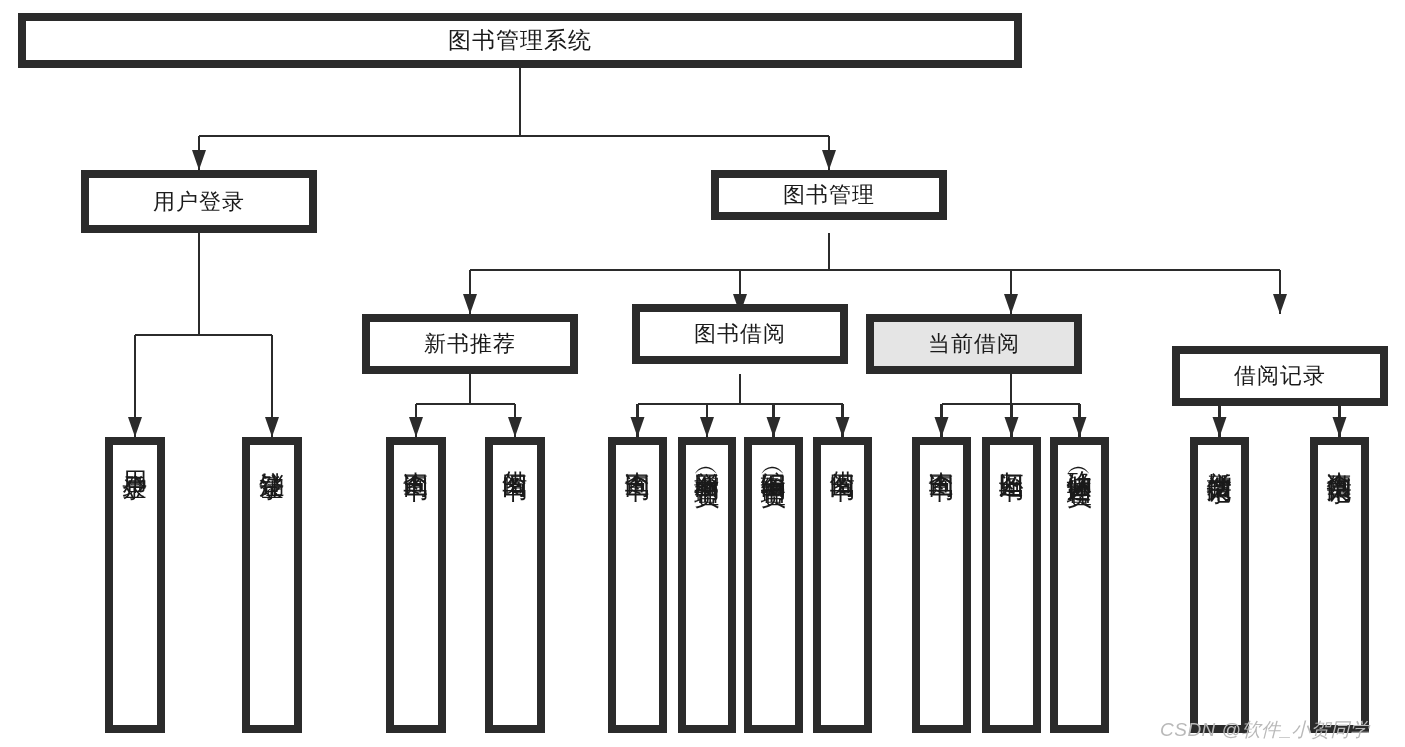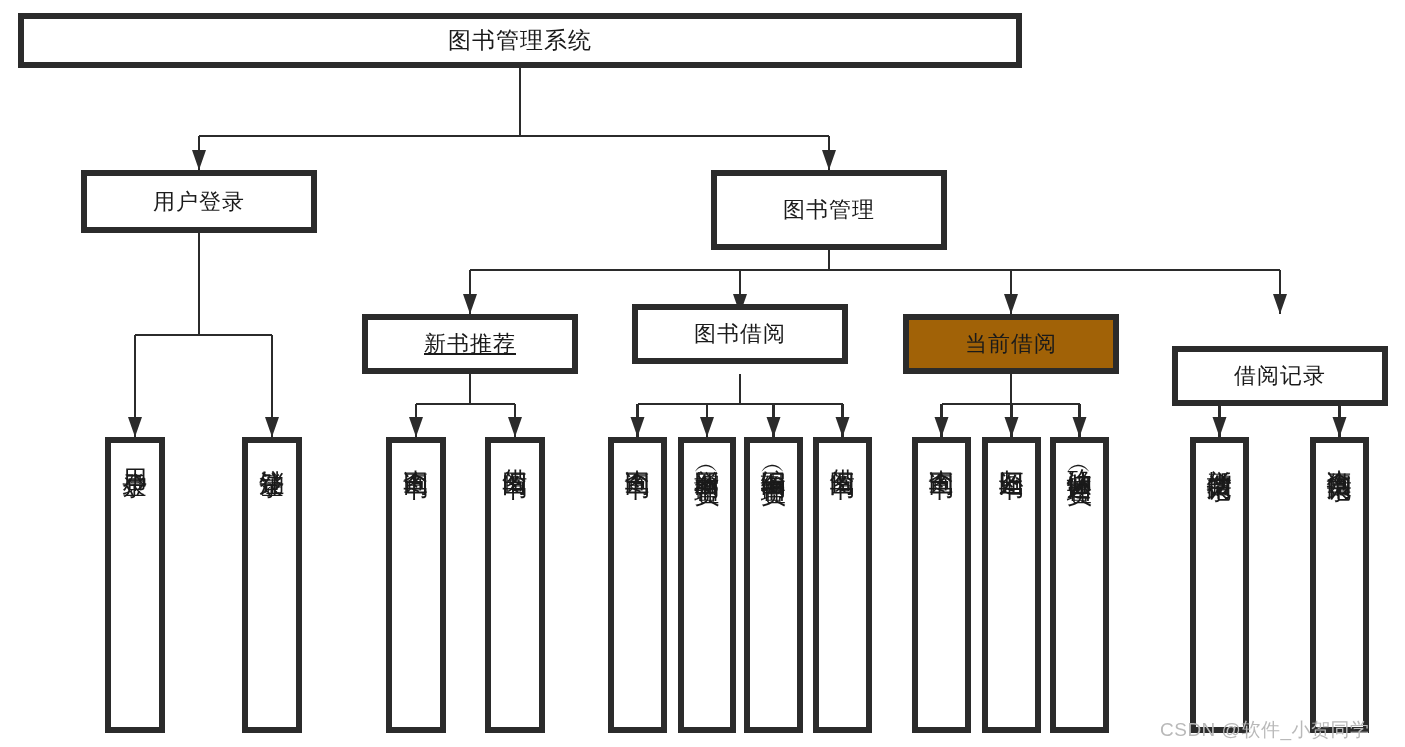--- a/index.html
+++ b/index.html
@@ -23,21 +23,21 @@
     left: 0;
     top: 0;
     width: 1405px;
     height: 747px;
     pointer-events: none;
   }
   .node {
     position: absolute;
     box-sizing: border-box;
     background: #ffffff;
-    border: 6px solid #000000;
+    border: 8px solid #000000;
     display: flex;
     align-items: center;
     justify-content: center;
     color: #1a1a1a;
     overflow: hidden;
   }
   .node .label {
     display: block;
     text-align: center;
     line-height: 1.15;
@@ -132,30 +132,30 @@
       <line x1="1339.5" y1="404" x2="1339.5" y2="437" stroke="#2b2b2b" stroke-width="2.4" shape-rendering="crispEdges"></line>
       <polygon points="1332.5,417 1346.5,417 1339.5,437" fill="#2b2b2b"></polygon>
     </svg>
   <div id="nodes">
       <div class="node h root" style="left: 18px; top: 13px; width: 1004px; height: 55px; border-color: rgb(43, 43, 43); background: rgb(255, 255, 255); color: rgb(26, 26, 26);">
         <span class="label">图书管理系统</span>
       </div>
       <div class="node h" style="left: 81px; top: 170px; width: 236px; height: 63px; border-color: rgb(43, 43, 43); background: rgb(255, 255, 255); color: rgb(26, 26, 26);">
         <span class="label">用户登录</span>
       </div>
-      <div class="node h" style="left: 711px; top: 170px; width: 236px; height: 80px; border-color: rgb(43, 43, 43); background: rgb(255, 255, 255); color: rgb(26, 26, 26);">
+      <div class="node h" style="left: 711px; top: 170px; width: 236px; height: 50px; border-color: rgb(43, 43, 43); background: rgb(255, 255, 255); color: rgb(26, 26, 26);">
         <span class="label">图书管理</span>
       </div>
-      <div class="node h" style="left: 362px; top: 314px; width: 216px; height: 60px; border-color: rgb(43, 43, 43); background: rgb(255, 255, 255); color: rgb(26, 26, 26); text-decoration: underline;">
+      <div class="node h" style="left: 362px; top: 314px; width: 216px; height: 60px; border-color: rgb(43, 43, 43); background: rgb(255, 255, 255); color: rgb(26, 26, 26);">
         <span class="label">新书推荐</span>
       </div>
       <div class="node h" style="left: 632px; top: 304px; width: 216px; height: 60px; border-color: rgb(43, 43, 43); background: rgb(255, 255, 255); color: rgb(26, 26, 26);">
         <span class="label">图书借阅</span>
       </div>
-      <div class="node h" style="left: 903px; top: 314px; width: 216px; height: 60px; border-color: rgb(43, 43, 43); background: #a16207; color: rgb(26, 26, 26);">
+      <div class="node h" style="left: 866px; top: 314px; width: 216px; height: 60px; border-color: rgb(43, 43, 43); background: #e5e5e5; color: rgb(26, 26, 26);">
         <span class="label">当前借阅</span>
       </div>
       <div class="node h" style="left: 1172px; top: 314px; width: 216px; height: 60px; border-color: rgb(43, 43, 43); background: rgb(255, 255, 255); color: rgb(26, 26, 26); margin-top: 32px;">
         <span class="label">借阅记录</span>
       </div>
       <div class="node v" style="left: 105px; top: 437px; width: 60px; height: 296px; border-color: rgb(43, 43, 43); background: rgb(255, 255, 255); color: rgb(26, 26, 26);">
         <span class="label">用户登录</span>
       </div>
       <div class="node v" style="left: 242px; top: 437px; width: 60px; height: 296px; border-color: rgb(43, 43, 43); background: rgb(255, 255, 255); color: rgb(26, 26, 26);">
         <span class="label">注销登录</span>
@@ -187,14 +187,14 @@
       <div class="node v" style="left: 1050px; top: 437px; width: 59px; height: 296px; border-color: rgb(43, 43, 43); background: rgb(255, 255, 255); color: rgb(26, 26, 26);">
         <span class="label">确认归还（管理员）</span>
       </div>
       <div class="node v" style="left: 1190px; top: 437px; width: 59px; height: 296px; border-color: rgb(43, 43, 43); background: rgb(255, 255, 255); color: rgb(26, 26, 26);">
         <span class="label">新增借阅记录</span>
       </div>
       <div class="node v" style="left: 1310px; top: 437px; width: 59px; height: 296px; border-color: rgb(43, 43, 43); background: rgb(255, 255, 255); color: rgb(26, 26, 26);">
         <span class="label">查询借阅记录</span>
       </div>
     </div>
-  <div class="watermark" style="left: 1160px; top: 717px;">CSDN @软件_小贺同学</div>
+  <div class="watermark" style="left: 1160px; top: 717px; font-style: italic;">CSDN @软件_小贺同学</div>
 </div>
 
 </body></html>

